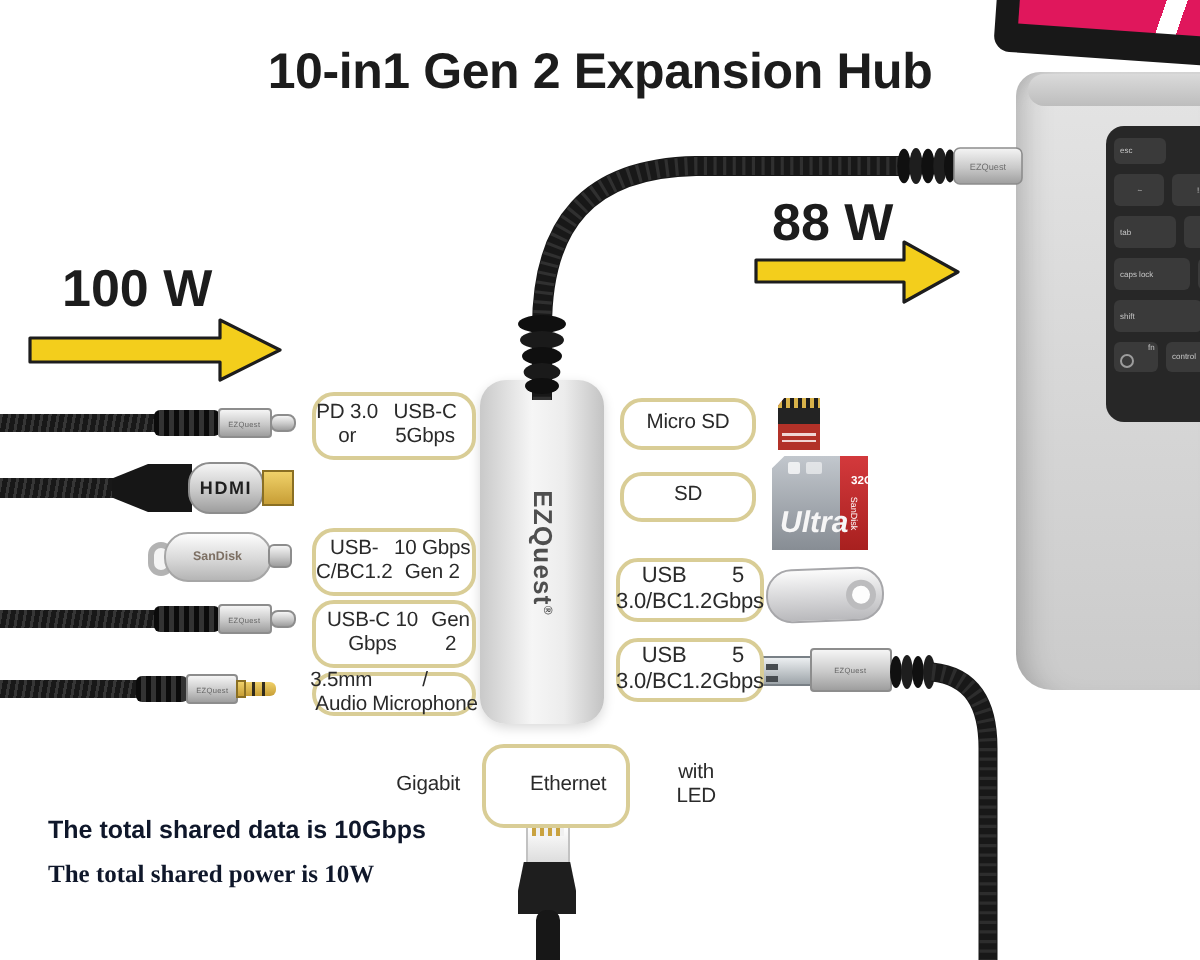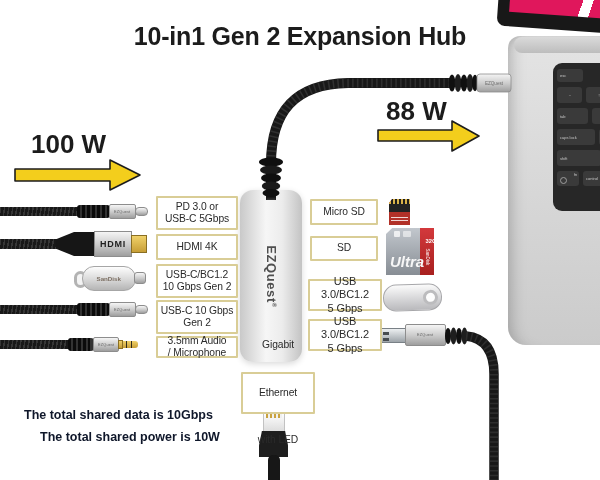--- a/index.html
+++ b/index.html
@@ -1,22 +1,22 @@
 <!DOCTYPE html>
 <html style="--arrow-yellow: #f3ce1c; --label-border: #d9cd96; --screen-pink: #e0175c;"><head>
 <meta charset="utf-8">
 <style>
   html,body{margin:0;padding:0;background:#fff;}
   #stage{position:relative;width:600px;height:480px;background:#fff;overflow:hidden;
          font-family:"Liberation Sans",sans-serif;color:#1e1e1e;}
   .abs{position:absolute;}
   .title{width:100%;text-align:center;font-size:25px;font-weight:700;letter-spacing:-0.2px;color:#1c1c1c;}
   .wattage{font-size:26px;font-weight:700;color:#1c1c1c;}
-  .box{border:2px solid var(--label-border,#d9cd96);border-radius:1px;background:#fff;
-       display:flex;flex-direction:column;align-items:center;justify-content:center;
+  .box{border:2px solid var(--label-border,#d9cd96);border-radius:11px;background:#fff;
+       display:flex;align-items:center;justify-content:center;
        font-size:10.3px;line-height:1.2;color:#2a2a2a;text-align:center;letter-spacing:-0.1px;box-sizing:border-box;}
   .box.small{font-size:11px;}
   .note{font-size:12.5px;font-weight:700;color:#0f172a;white-space:nowrap;}
   .braid{background-color:#181818;background-image:repeating-linear-gradient(100deg,rgba(255,255,255,.13) 0 1.5px,rgba(0,0,0,0) 1.5px 4px);}
   .ridges{background:repeating-linear-gradient(90deg,#0b0b0b 0 2.5px,#333 2.5px 5px);border-radius:3px;}
   .metal{background:linear-gradient(180deg,#f5f5f5 0%,#c9c9c9 55%,#9e9e9e 100%);border:1px solid #8d8d8d;
          box-sizing:border-box;display:flex;align-items:center;justify-content:center;overflow:hidden;}
   .metal-pill{background:linear-gradient(180deg,#fdfdfd 0%,#d8d8d8 55%,#b5b5b5 100%);border:1px solid #a6a6a6;
          box-sizing:border-box;display:flex;align-items:center;justify-content:center;}
   .gold{background:linear-gradient(180deg,#f0d169,#c79e36);border:1px solid #8a6f23;box-sizing:border-box;}
@@ -82,21 +82,21 @@
   <div class="abs braid" style="left:0;top:207px;width:80px;height:9px;"></div>
   <div class="abs ridges" style="left:77px;top:205px;width:33px;height:13px;"></div>
   <div class="abs metal" style="left:109px;top:204px;width:27px;height:15px;border-radius:2px;">
     <span class="micro">EZQuest</span>
     </div>
   <div class="abs metal" style="left:135px;top:207px;width:13px;height:9px;border-radius:4px;"></div>
 
   <div class="abs braid" style="left:0;top:239px;width:62px;height:10px;"></div>
   <div class="abs" style="left:56px;top:232px;width:40px;height:24px;background:#161616;
               clip-path:polygon(0 30%,45% 0,100% 0,100% 100%,45% 100%,0 70%);"></div>
-  <div class="abs metal" style="left:94px;top:231px;width:38px;height:26px;border-radius:0;">
+  <div class="abs metal" style="left:94px;top:231px;width:38px;height:26px;border-radius:11px;">
     <span style="font-size:9px;font-weight:700;letter-spacing:.8px;color:#1f1f1f;">HDMI</span>
     </div>
   <div class="abs gold" style="left:131px;top:235px;width:16px;height:18px;"></div>
 
   <div class="abs" style="left:74px;top:271px;width:13px;height:17px;border:3px solid #b3b3b3;border-radius:7px;box-sizing:border-box;background:#f4f4f4;"></div>
   <div class="abs metal-pill" style="left:82px;top:266px;width:54px;height:25px;border-radius:12px;">
     <span style="font-size:10px;font-weight:700;color:#7c6f63;transform:scale(.62);white-space:nowrap;">SanDisk</span>
     </div>
   <div class="abs metal" style="left:134px;top:272px;width:12px;height:12px;border-radius:3px;"></div>
 
@@ -200,24 +200,20 @@
   </svg>
 
   <div class="abs title" style="left:0;top:22px;">10-in1 Gen 2 Expansion Hub</div>
   <div class="abs wattage" style="left:31px;top:129px;">100 W</div>
   <div class="abs wattage" style="left:386px;top:96px;">88 W</div>
 
   <div class="abs box" style="left:156px;top:196px;width:82px;height:34px;">
     <span>PD 3.0 or</span>
     <span>USB-C 5Gbps</span>
     </div>
-  <div class="abs box" style="left:156px;top:234px;width:82px;height:26px;">
-    <span>HDMI 4K</span>
-    <span></span>
-    </div>
   <div class="abs box" style="left:156px;top:264px;width:82px;height:34px;">
     <span>USB-C/BC1.2</span>
     <span>10 Gbps Gen 2</span>
     </div>
   <div class="abs box" style="left:156px;top:300px;width:82px;height:34px;">
     <span>USB-C 10 Gbps</span>
     <span>Gen 2</span>
     </div>
   <div class="abs box" style="left:156px;top:336px;width:82px;height:22px;">
     <span>3.5mm Audio</span>
@@ -241,15 +237,15 @@
     <span>5 Gbps</span>
     </div>
 
   <div class="abs box" style="left:241px;top:372px;width:74px;height:42px;gap:35px;">
     <span>Gigabit</span>
     <span>Ethernet</span>
     <span>with LED</span>
     </div>
 
   <div class="abs note" style="left:24px;top:408px;">The total shared data is 10Gbps</div>
-  <div class="abs note" style="left:40px;top:430px;">The total shared power is 10W</div>
+  <div class="abs note" style="left:24px;top:430px;font-family:Liberation Serif, serif;">The total shared power is 10W</div>
 
 </div>
 
 </body></html>

